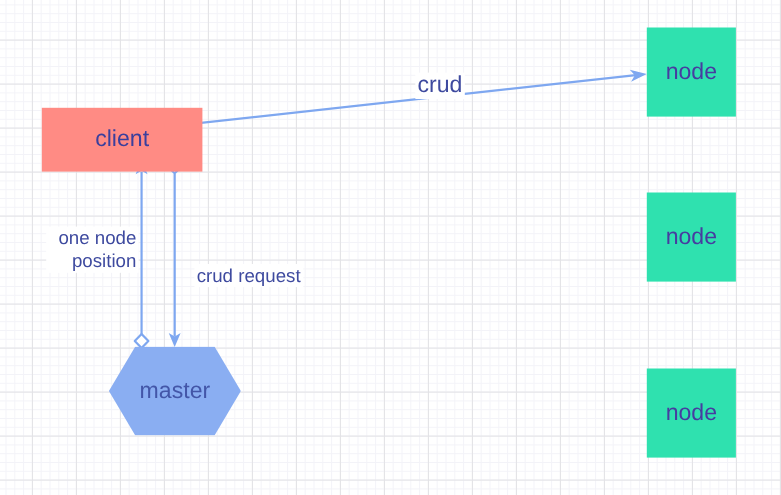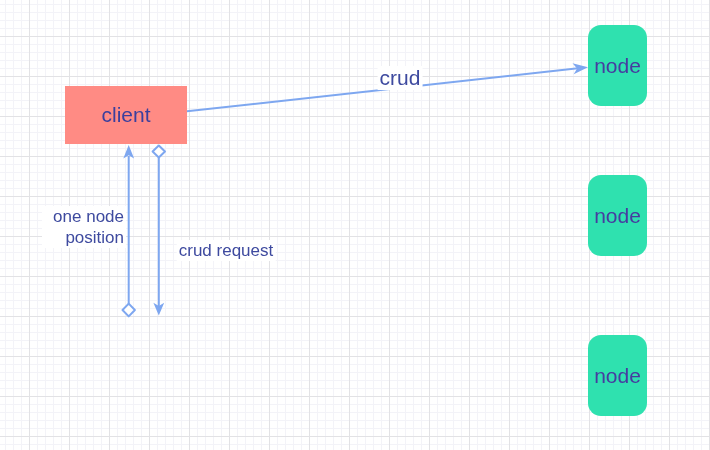--- a/index.html
+++ b/index.html
@@ -27,30 +27,28 @@
   .shape {
     position: absolute;
     display: flex;
     align-items: center;
     justify-content: center;
     font-size: 21px;
     line-height: 1.1;
     user-select: none;
   }
   #shape-client {
-    left: 38px; top: 86px; width: 122px; height: 58px;
+    left: 38px; top: 98px; width: 146px; height: 58px;
     background: var(--client-fill, #ff8b84);
     color: var(--client-text, #3b3f9d);
-    margin-left: 27px;
   }
   .node {
-    left: 588px; width: 59px; height: 81px;
+    left: 588px; width: 81px; height: 81px;
     background: var(--node-fill, #2fe1af);
     color: var(--node-text, #473ca0);
-    border-radius: 13px;
   }
   #shape-node-1 { top: 25px; }
   #shape-node-2 { top: 175px; }
   #shape-node-3 { top: 335px; }
   #shape-master {
     left: 99px; top: 315px; width: 120px; height: 81px;
     background: var(--master-fill, #8aaef2);
     color: var(--master-text, #4356a8);
     clip-path: polygon(20% 0, 80% 0, 100% 50%, 80% 100%, 20% 100%, 0 50%);
   }
@@ -105,20 +103,23 @@
   </div>
 
   <div class="shape node" id="shape-node-2">
     <span>node</span>
   </div>
 
   <div class="shape node" id="shape-node-3">
     <span>node</span>
   </div>
 
+  <div class="shape" id="shape-master">
+    <span>master</span>
+  </div>
 
   <div class="edge-label" id="edge-label-crud">crud</div>
 
   <div class="edge-label" id="edge-label-one-node-position">one node position</div>
 
   <div class="edge-label" id="edge-label-crud-request">crud request</div>
 
 </div>
 
 </body></html>

